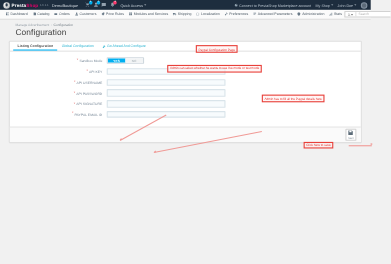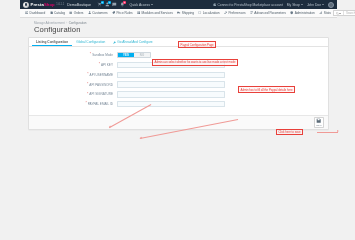--- a/index.html
+++ b/index.html
@@ -111,21 +111,21 @@
     border-top:1.6px solid transparent;border-bottom:1.6px solid transparent;border-left:2.4px solid #f09a96;
   }
   .arrow.rev:after{right:auto;left:-.5px;border-left:none;border-right:2.4px solid #f09a96;}
   #anno-config-page{left:178px;top:41px;height:7px;}
   #anno-mode{left:152px;top:58.5px;height:7px;}
   #anno-details{left:238px;top:86px;height:7px;}
   #anno-save{left:276px;top:128.5px;height:6.5px;}
   #arrow-mode{left:103px;top:104px;width:48px;transform:rotate(-29deg);transform-origin:right center;}
   #arrow-details{left:138px;top:119px;width:100px;transform:rotate(-11deg);transform-origin:right center;}
   #arrow-save{left:317px;top:131.5px;width:21px;}
-  .stage{position:relative;width:337px;height:150px;padding-left:20px;}
+  .stage{position:relative;width:337px;height:150px;}
 </style>
 </head>
 <body>
 
 <div class="stage">
 
   <div class="topbar">
     <div class="ps-logo">
       <div class="ps-logo-mark"></div>
       <div class="ps-word">

